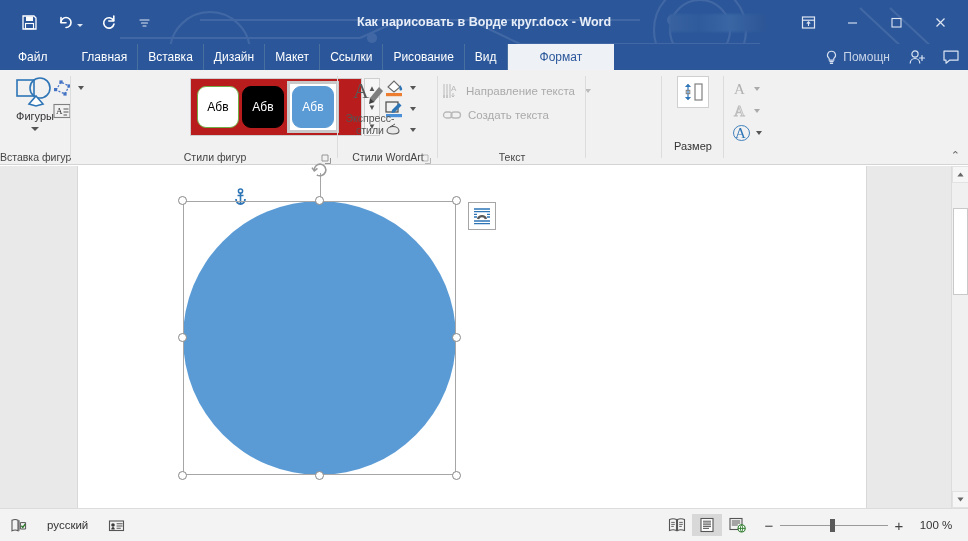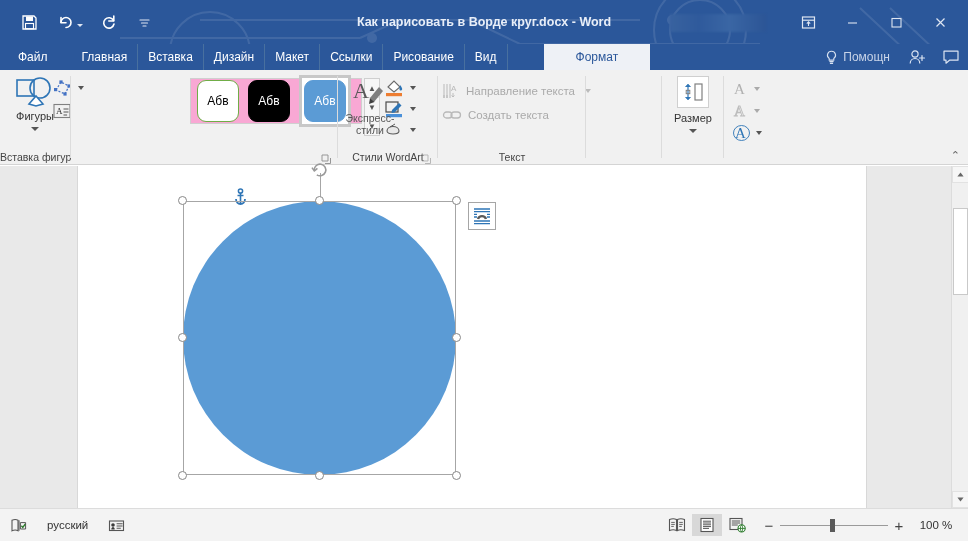--- a/index.html
+++ b/index.html
@@ -61,21 +61,21 @@
   .tabs { position: absolute; left: 4px; top: 0; display: flex; height: 26px;
           align-items: stretch; z-index: 2; }
   .tab {
     color: #ffffff; font-size: 12px; padding: 0 10px; height: 26px;
     line-height: 26px; white-space: nowrap; cursor: pointer;
     border-right: 1px solid #48709f;
   }
   .tab.first { border-right: none; padding-left: 14px; padding-right: 24px; }
   .tab.active {
     background: #eef1f6; color: #2b579a;
-    border-right: none; padding: 0 32px; margin-left: 36px;
+    border-right: none; padding: 0 32px;
   }
   .tabstrip-right {
     position: absolute; right: 0; top: 0; height: 26px; display: flex;
     align-items: flex-start; z-index: 3;
   }
   .tell-me { display: flex; align-items: center; gap: 5px; color: #c8d4e8;
              font-size: 12px; padding: 0 10px; height: 26px; cursor: pointer; }
   .ts-ico { width: 34px; height: 26px; display: flex; align-items: center;
             justify-content: center; cursor: pointer; }
 
@@ -107,23 +107,23 @@
   .mini-btn {
     position: absolute; display: flex; align-items: center; cursor: pointer;
   }
   .mini-caret { width:0;height:0;border-left:3.5px solid transparent;
                 border-right:3.5px solid transparent;border-top:4px solid #555;
                 margin-left:4px; }
 
   
   .gallery {
     position: absolute; left: 98px; top: 79px - 79px; top: 8px;
-    width: 172px; height: 46px; background: #f9a8d4;
+    width: 172px; height: 58px; background: #b91c1c;
     border: 1px solid #cfcfcf; display: flex; align-items: center;
-    padding: 0 6px; gap: 9px;
+    padding: 0 6px; gap: 3px;
   }
   .swatch {
     width: 42px; height: 42px; border-radius: 9px; display: flex;
     align-items: center; justify-content: center; font-size: 12px; cursor: pointer;
   }
   .sw-sel-wrap {
     width: 52px; height: 52px; border: 3px solid #c8c8c8; background: #fff;
     display: flex; align-items: center; justify-content: center; cursor: pointer;
   }
   .gal-scroll {
@@ -432,20 +432,21 @@
           <span class="mini-caret"></span>
         </div>
         <div class="fx-row">
           <svg width="22" height="18" viewBox="0 0 22 18">
             <path d="M3 10 C3 4, 15 4, 15 10 C15 14, 3 14, 3 10 Z" fill="#e8e8e8" stroke="#5a5a5a" stroke-width="1.1"></path>
             <path d="M6 6 L11 3" stroke="#5a5a5a" stroke-width="1"></path>
           </svg>
           <span class="mini-caret"></span>
         </div>
       </div>
+      <div class="glabel">Стили фигур</div>
       <div class="dlauncher" style="right:6px;">
         <svg width="11" height="11" viewBox="0 0 11 11">
             <path d="M1 1h6M1 1v6M1 7h6V1" fill="none" stroke="#666" stroke-width="1"></path>
             <path d="M4 9.5h5.5V4" fill="none" stroke="#666" stroke-width="1"></path>
           </svg>
       </div>
       <div class="gdiv" style="right:0;"></div>
     </div>
 
     <div class="rgroup" style="left:338px; width:100px;">
@@ -511,21 +512,21 @@
       </div>
       <div class="glabel">Текст</div>
       <div class="gdiv" style="right:0;"></div>
     </div>
 
     <div class="rgroup" style="left:586px; width:76px;">
       <div class="gdiv" style="right:0;"></div>
     </div>
 
     <div class="rgroup" style="left:662px; width:62px;">
-      <div class="big-btn" style="left:0px;">
+      <div class="big-btn" style="left:0px;gap:28px;">
         <span class="box">
           <svg width="22" height="20" viewBox="0 0 22 20">
             <rect x="13" y="2" width="7" height="16" fill="none" stroke="#808080" stroke-width="1.2"></rect>
             <path d="M6 3v14" stroke="#2e75b6" stroke-width="1.2"></path>
             <path d="M3.5 5L6 2.2L8.5 5M3.5 15L6 17.8L8.5 15" fill="#2e75b6" stroke="#2e75b6" stroke-width="1"></path>
             <rect x="4.2" y="8.3" width="3.6" height="3.4" fill="none" stroke="#808080" stroke-width="1"></rect>
           </svg>
         </span>
         <span class="lbl">Размер</span>
         <span class="dd"></span>

